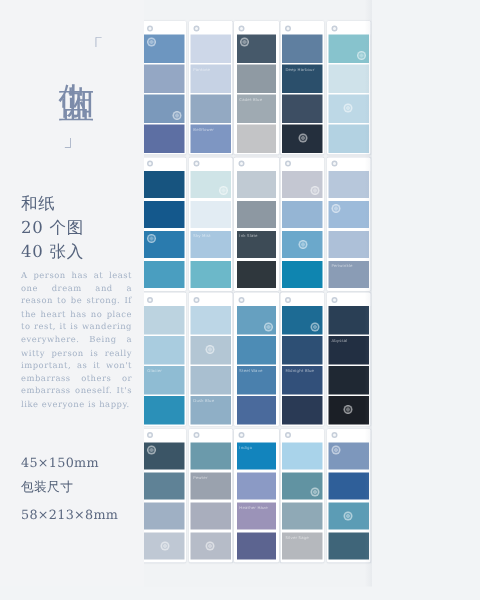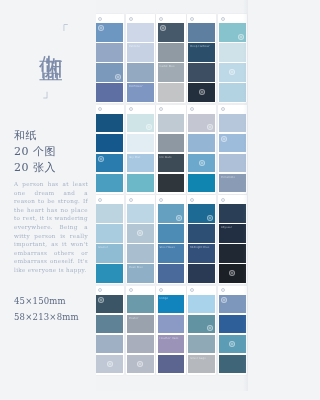--- a/index.html
+++ b/index.html
@@ -67,21 +67,21 @@
   }
   #spec-bottom{
     position:absolute; left:14px; top:296px;
     color:#55637d;
     font-family:"DejaVu Serif", serif;
     font-size:8px;
     line-height:11px;
     letter-spacing:0.2px;
   }
   #spec-bottom .lbl{ font-size:8.5px; color:#4d5b73; }
-  #spec-bottom .val{ font-size:8.5px; color:#5b6880; margin-bottom:5px; }
+  #spec-bottom .val{ font-size:8.5px; color:#5b6880; margin-bottom:5px;margin-top:8px; }
   #spec-bottom .wt{ font-size:8.5px; color:#4d5b73; margin-top:2px;}
 
   
   #grid{
     position:absolute;
     left:95px; top:14px;
     width:153px;
     display:grid;
     grid-template-columns:repeat(5, 29.2px);
     grid-auto-rows:89px;
@@ -158,27 +158,28 @@
 
     <div id="title-block">
       <span id="bracket-open">「</span>
       <span id="title-chars">伽蓝</span>
       <span id="bracket-close">」</span>
     </div>
 
     <div id="spec-top">
       <div>和纸</div>
       <div>20 个图</div>
-      <div>20 张入</div>
+      <div>40 张入</div>
     </div>
 
     <div id="blurb">A person has at least one dream and a reason to be strong. If the heart has no place to rest, it is wandering everywhere. Being a witty person is really important, as it won't embarrass others or embarrass oneself. It's like everyone is happy.</div>
 
     <div id="spec-bottom">
       <div class="val">45×150mm</div>
+      <div class="lbl">包装尺寸</div>
       <div class="val">58×213×8mm</div>
     </div>
   </div>
 
   <div id="grid">
       <div class="card">
         <div class="card-head">
           <span class="head-dot"></span>
         </div>
         <div class="swatches">

